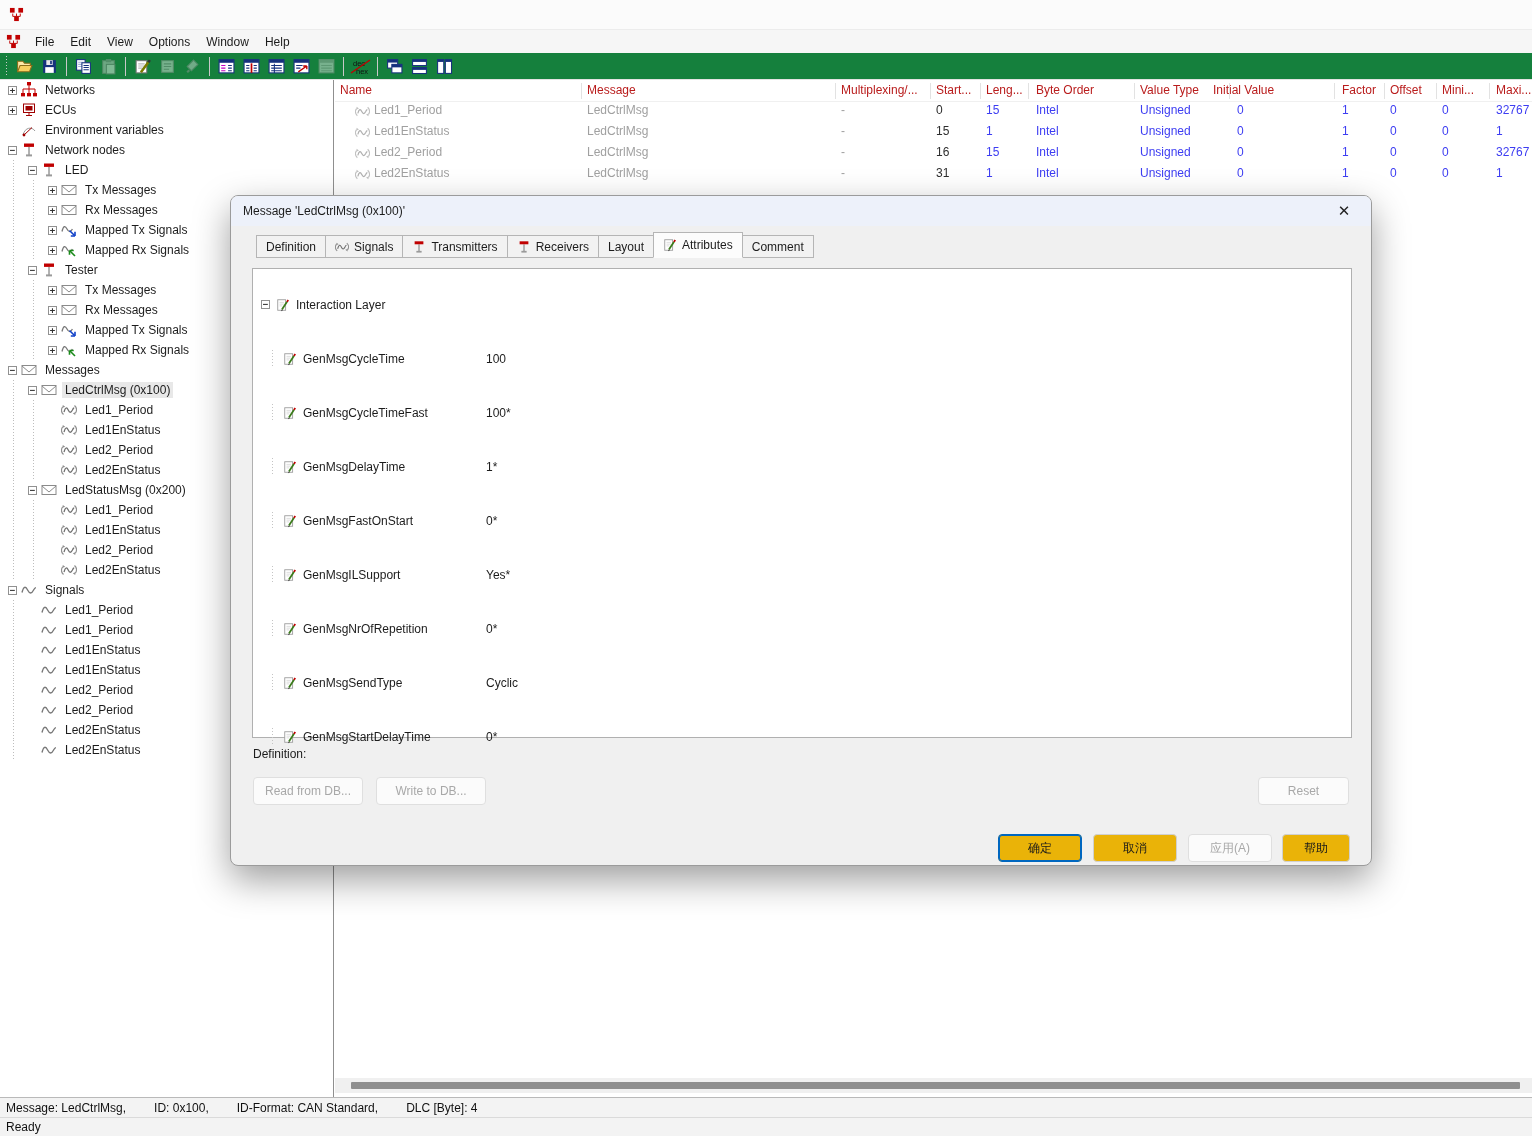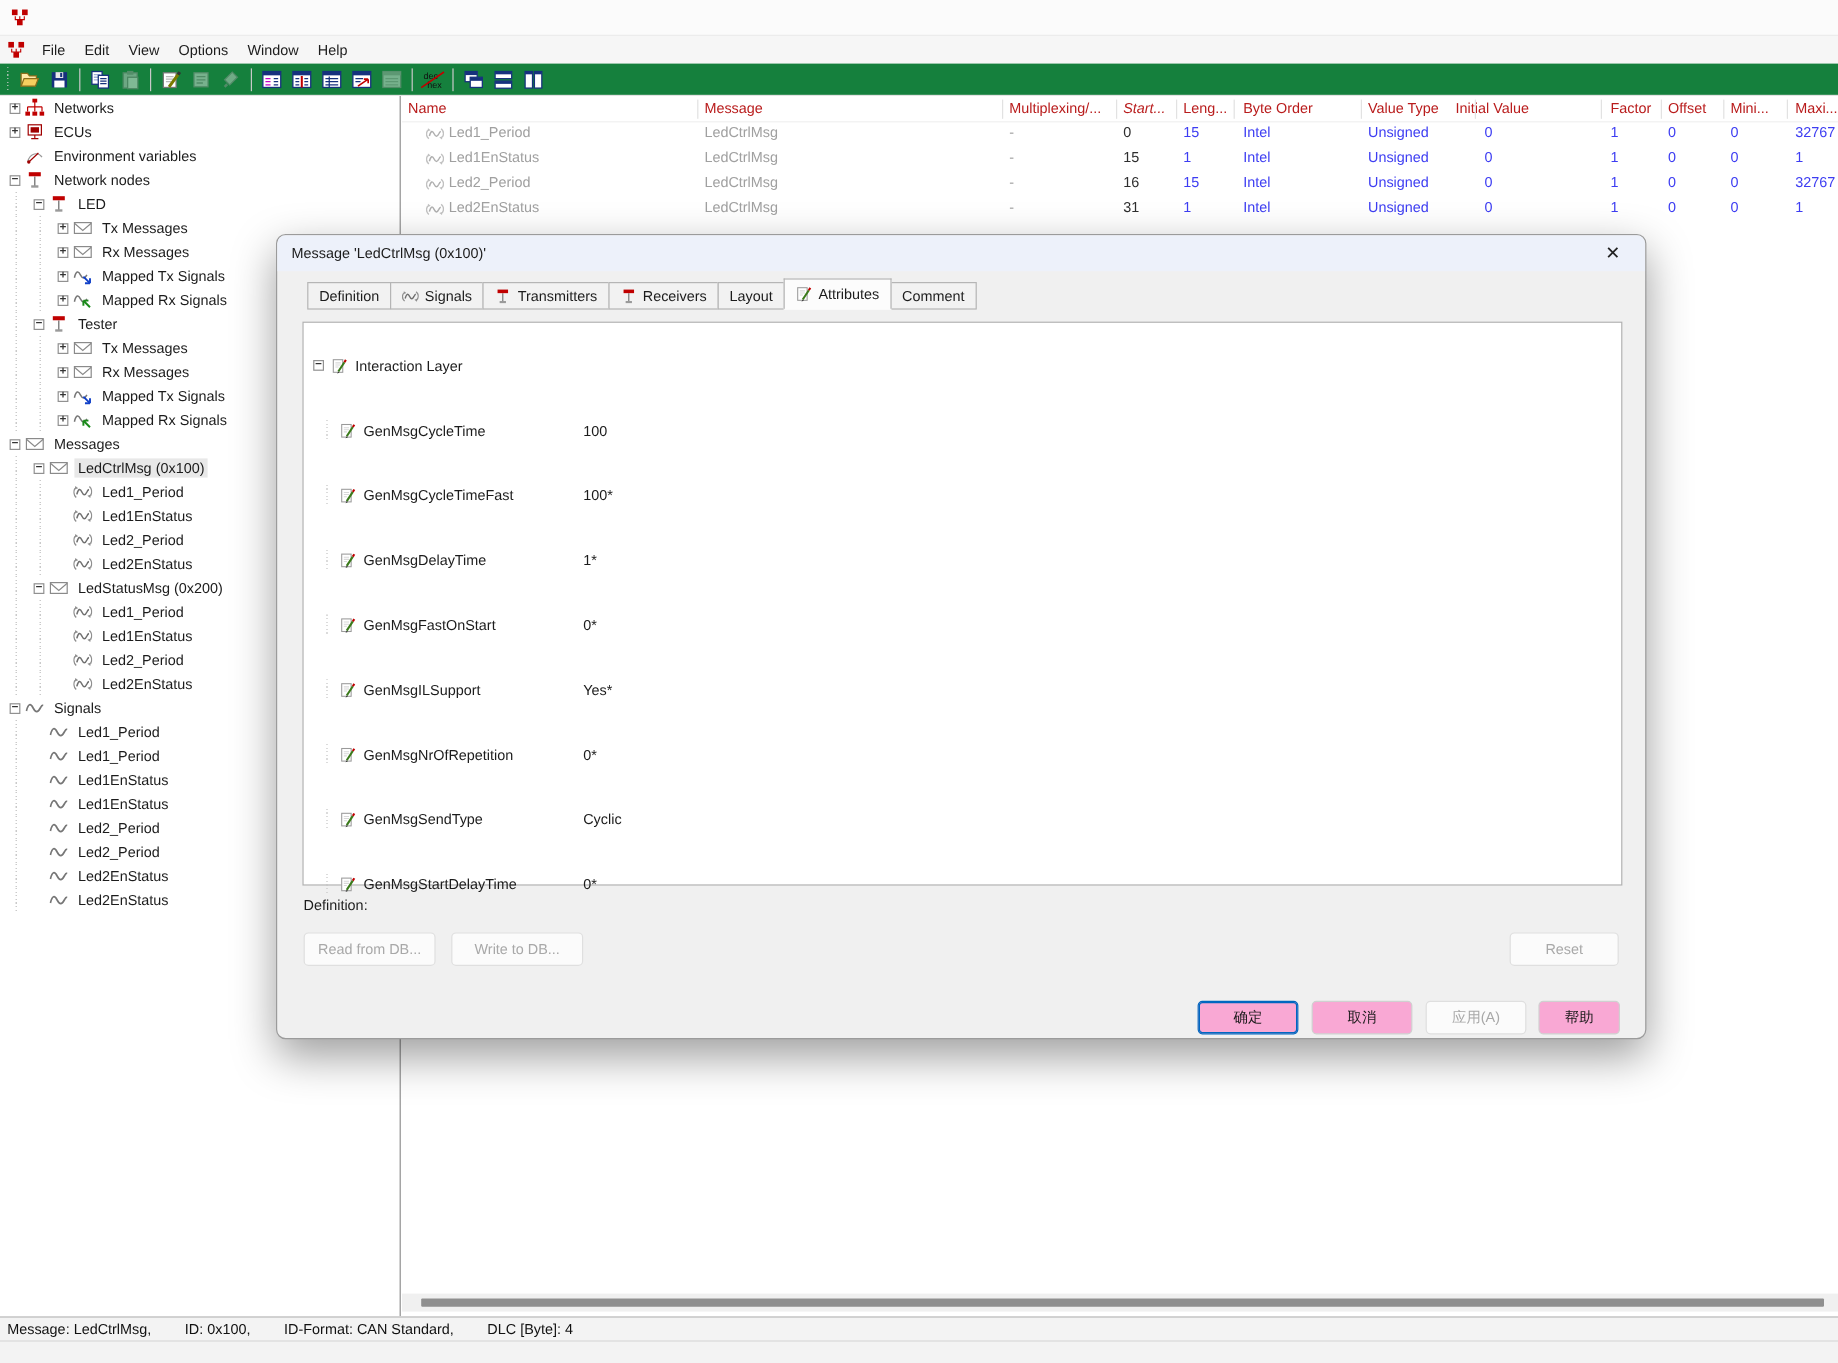--- a/index.html
+++ b/index.html
@@ -94,21 +94,21 @@
   .attr-row{position:relative;height:17px;display:flex;align-items:center;}
   .attr-row .exp{margin:0 6px 0 8px;}
   .attr-row .icon{width:14px;height:14px;margin-right:6px;}
   .attr-row.child{padding-left:30px;margin-top:37px;}
   .attr-row.child::before{content:"";position:absolute;left:19px;top:0;height:100%;width:1px;
     background-image:repeating-linear-gradient(to bottom,#c4c4c4 0 1px,transparent 1px 3px);}
   .attr-name{color:#1c1c1c;}
   .attr-value{position:absolute;left:233px;color:#1c1c1c;}
   
   #definition-label{position:absolute;left:22px;top:551px;color:#1c1c1c;}
-  .btn{position:absolute;height:28px;background:#f9a8d4;border:1px solid #d0d0d0;border-radius:4px;
+  .btn{position:absolute;height:28px;background:#eab308;border:1px solid #d0d0d0;border-radius:4px;
     font-size:12px;color:#1a1a1a;display:flex;align-items:center;justify-content:center;box-sizing:border-box;}
   .btn.disabled{color:#a8a8a8;border-color:#dfdfdf;background:#fbfbfb;}
   .btn.default{border-color:#0067c0;box-shadow:inset 0 0 0 1px #0067c0;}
 </style>
 </head>
 <body>
 
 <div id="titlebar" class="abs">
   <span class="icon">
       <svg viewBox="0 0 16 16">
@@ -719,21 +719,21 @@
       </span>
       <span class="tree-label">Led2EnStatus</span>
     </div>
   </div>
 
 <div id="grid-panel" class="abs">
   <div id="grid-header">
       <span class="gcell ghead nowrap" style="left: 5px; top: 3px;">Name</span>
       <span class="gcell ghead nowrap" style="left: 252px; top: 3px;">Message</span>
       <span class="gcell ghead nowrap" style="left: 506px; top: 3px;">Multiplexing/...</span>
-      <span class="gcell ghead nowrap" style="left: 601px; top: 3px; font-style: italic;">Start...</span>
+      <span class="gcell ghead nowrap" style="left: 601px; top: 3px;">Start...</span>
       <span class="gcell ghead nowrap" style="left: 651px; top: 3px;">Leng...</span>
       <span class="gcell ghead nowrap" style="left: 701px; top: 3px;">Byte Order</span>
       <span class="gcell ghead nowrap" style="left: 805px; top: 3px;">Value Type</span>
       <span class="gcell ghead nowrap" style="left: 878px; top: 3px;">Initial Value</span>
       <span class="gcell ghead nowrap" style="left: 1007px; top: 3px;">Factor</span>
       <span class="gcell ghead nowrap" style="left: 1055px; top: 3px;">Offset</span>
       <span class="gcell ghead nowrap" style="left: 1107px; top: 3px;">Mini...</span>
       <span class="gcell ghead nowrap" style="left: 1161px; top: 3px;">Maxi...</span>
       <span class="gdiv" style="left: 246px;"></span>
       <span class="gdiv" style="left: 500px;"></span>
@@ -846,20 +846,23 @@
   </div>
 </div>
 
 <div id="statusbar" class="abs">
   <div id="status-line1">
       <span class="seg nowrap">Message: LedCtrlMsg,</span>
       <span class="seg nowrap">ID: 0x100,</span>
       <span class="seg nowrap">ID-Format: CAN Standard,</span>
       <span class="seg nowrap">DLC [Byte]: 4</span>
     </div>
+  <div id="status-line2">
+    <span>Ready</span>
+  </div>
 </div>
 
 <div id="dialog" class="abs">
   <div id="dlg-titlebar">
     <span id="dlg-title" class="nowrap">Message 'LedCtrlMsg (0x100)'</span>
     <span id="dlg-close">✕</span>
   </div>
   <div id="dlg-tabs">
       <span class="tab">
         <span class="nowrap">Definition</span>

